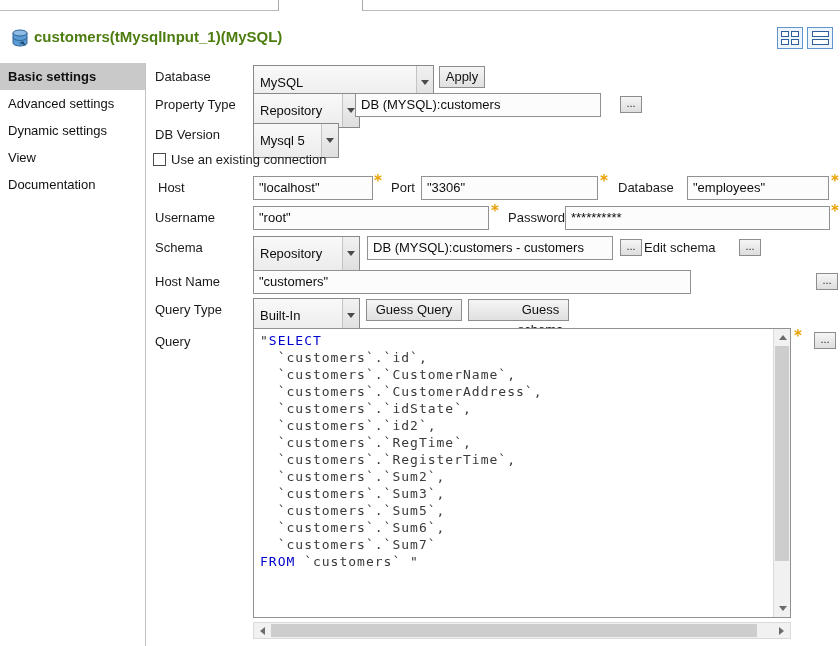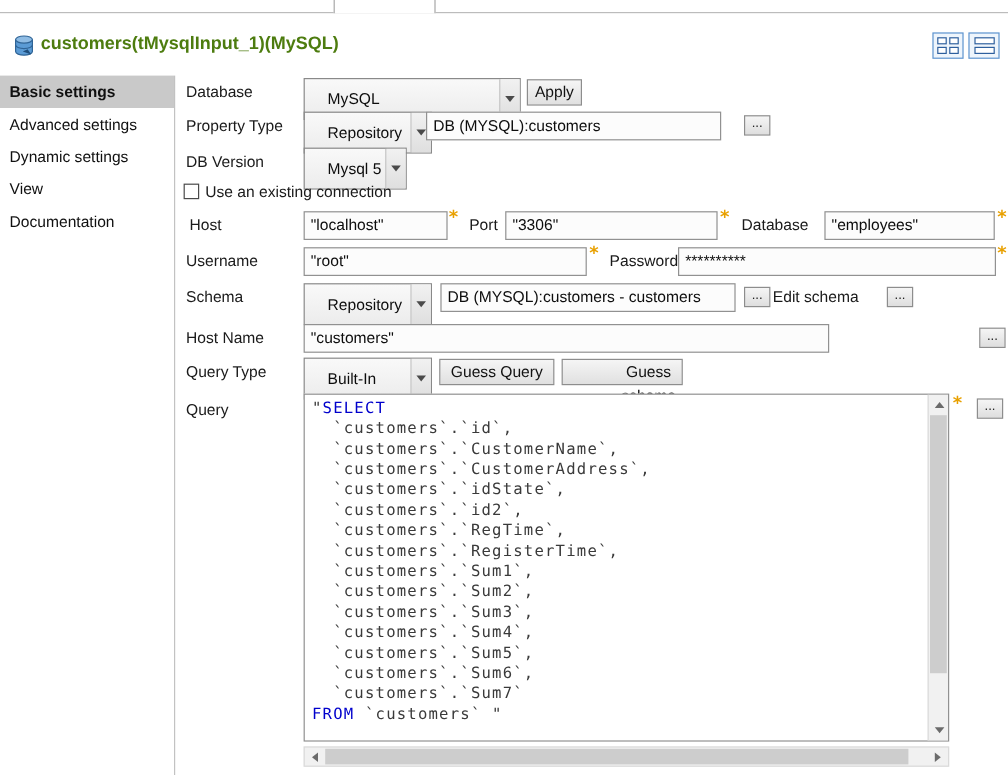--- a/index.html
+++ b/index.html
@@ -25,21 +25,21 @@
   
   .sidebar { position:absolute; left:0; top:63px; width:146px; height:583px; border-right:1px solid #c2c2c2; background:#fff; }
   .side-item { height:27px; line-height:27px; padding-left:8px; font-size:13px; color:#101010; white-space:nowrap; }
   .side-item.selected { background:#c9c9c9; font-weight:700; }
 
   
   .label { position:absolute; font-size:13px; color:#1a1a1a; white-space:nowrap; }
   .field { position:absolute; height:24px; line-height:22px; background:#fcfcfc; border:1px solid #919191;
            padding:0 5px; font-size:13px; color:#0d0d0d; white-space:nowrap; overflow:hidden; }
   .dropdown { position:absolute; height:35px; border:1px solid #898989; background:linear-gradient(#f9f9f9,#ececec);
-              display:flex; align-items:center;padding-left:13px; }
+              display:flex; align-items:center; }
   .dd-text { flex:1; padding:0 6px; font-size:13px; color:#0d0d0d; white-space:nowrap; overflow:hidden; }
   .dd-arrow { width:17px; align-self:stretch; display:flex; align-items:center; justify-content:center;
               border-left:1px solid #c3c3c3; background:linear-gradient(#f1f1f1,#dfdfdf); }
   .caret-down { width:0; height:0; border-left:4px solid transparent; border-right:4px solid transparent; border-top:5px solid #4a4a4a; }
   .btn { position:absolute; height:22px; background:linear-gradient(#f5f5f5,#e0e0e0); border:1px solid #8d8d8d;
          font-size:13px; text-align:center; line-height:20px; color:#111; }
   .more { position:absolute; width:22px; height:17px; background:linear-gradient(#f5f5f5,#dedede); border:1px solid #8d8d8d;
           font-size:11px; line-height:12px; text-align:center; color:#222; }
   .star { position:absolute; color:#e8a000; font-size:15px; font-weight:700; font-family:"DejaVu Sans", sans-serif; }
   .checkbox { position:absolute; width:13px; height:13px; border:1px solid #4a4a4a; background:#fff; }
@@ -178,24 +178,22 @@
   <div class="query-box">
     <div class="query-content">
         <div class="qline"><span class="seg-n">"</span><span class="seg-k">SELECT</span><span class="seg-n"> </span></div>
         <div class="qline"><span class="seg-n">  `customers`.`id`,</span></div>
         <div class="qline"><span class="seg-n">  `customers`.`CustomerName`,</span></div>
         <div class="qline"><span class="seg-n">  `customers`.`CustomerAddress`,</span></div>
         <div class="qline"><span class="seg-n">  `customers`.`idState`,</span></div>
         <div class="qline"><span class="seg-n">  `customers`.`id2`,</span></div>
         <div class="qline"><span class="seg-n">  `customers`.`RegTime`,</span></div>
         <div class="qline"><span class="seg-n">  `customers`.`RegisterTime`,</span></div>
-        <div class="qline"><span class="seg-n">  `customers`.`Sum1`,</span></div>
         <div class="qline"><span class="seg-n">  `customers`.`Sum2`,</span></div>
         <div class="qline"><span class="seg-n">  `customers`.`Sum3`,</span></div>
-        <div class="qline"><span class="seg-n">  `customers`.`Sum4`,</span></div>
         <div class="qline"><span class="seg-n">  `customers`.`Sum5`,</span></div>
         <div class="qline"><span class="seg-n">  `customers`.`Sum6`,</span></div>
         <div class="qline"><span class="seg-n">  `customers`.`Sum7`</span></div>
         <div class="qline"><span class="seg-k">FROM</span><span class="seg-n"> `customers` "</span></div>
       </div>
     <div class="vscroll">
       <div class="sarrow" style="top:0;left:0;">
           <span class="tri-up"></span>
         </div>
       <div class="vthumb"></div>

